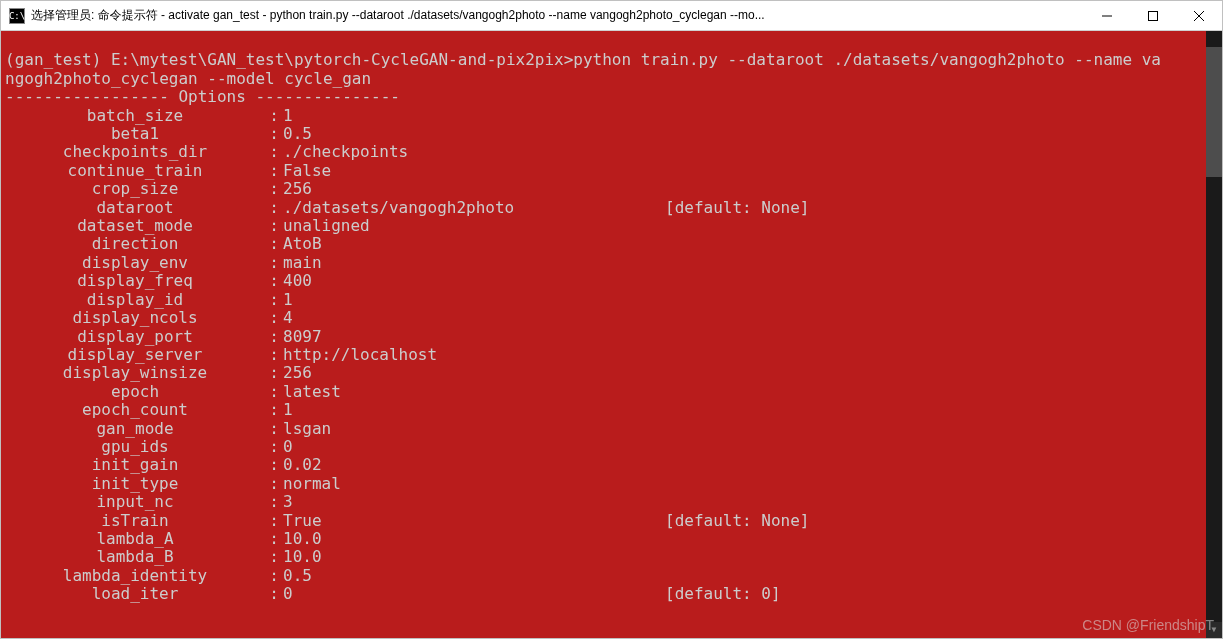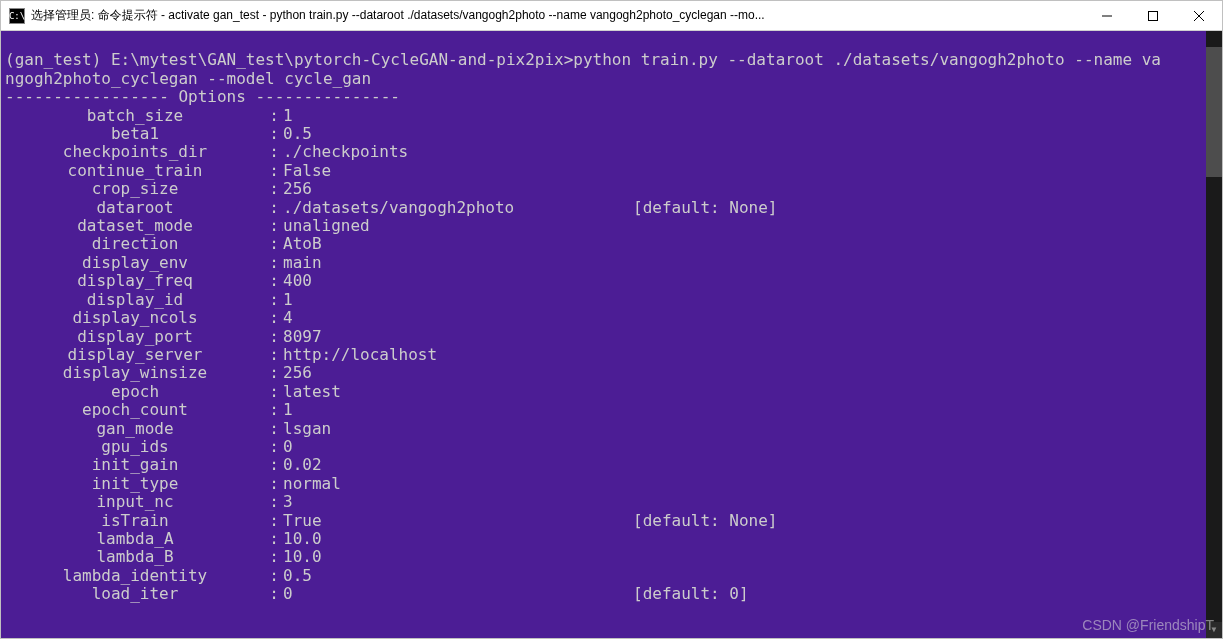--- a/index.html
+++ b/index.html
@@ -54,21 +54,21 @@
       height: 100%;
       display: flex;
       align-items: center;
       justify-content: center;
       font-size: 10px;
       color: #000;
     }
     .win-btn svg { stroke: #000; stroke-width: 1; fill: none; }
     .terminal {
       flex: 1;
-      background: #4c1d95;
+      background: #b91c1c;
       color: #cccccc;
       font-family: "NSimSun", "SimSun", Consolas, monospace;
       font-size: 16px;
       line-height: 18.4px;
       padding: 2px 4px;
       white-space: pre;
       overflow: hidden;
       position: relative;
     }
     .scrollbar {
@@ -93,21 +93,21 @@
       position: absolute;
       top: 16px;
       width: 16px;
       height: 130px;
       background: #4d4d4d;
     }
     .opt-line { display: flex; }
     .opt-key { width: 260px; text-align: center; }
     .opt-sep { width: 18px; text-align: center; }
     .opt-val { width: 350px; text-align: left; }
-    .opt-def { text-align: left; }
+    .opt-def { text-align: left; margin-left: 32px; }
     .watermark {
       position: absolute;
       right: 8px;
       bottom: 4px;
       color: rgba(220,220,220,0.55);
       font-size: 14px;
       font-family: Arial, sans-serif;
       pointer-events: none;
     }
   </style>

